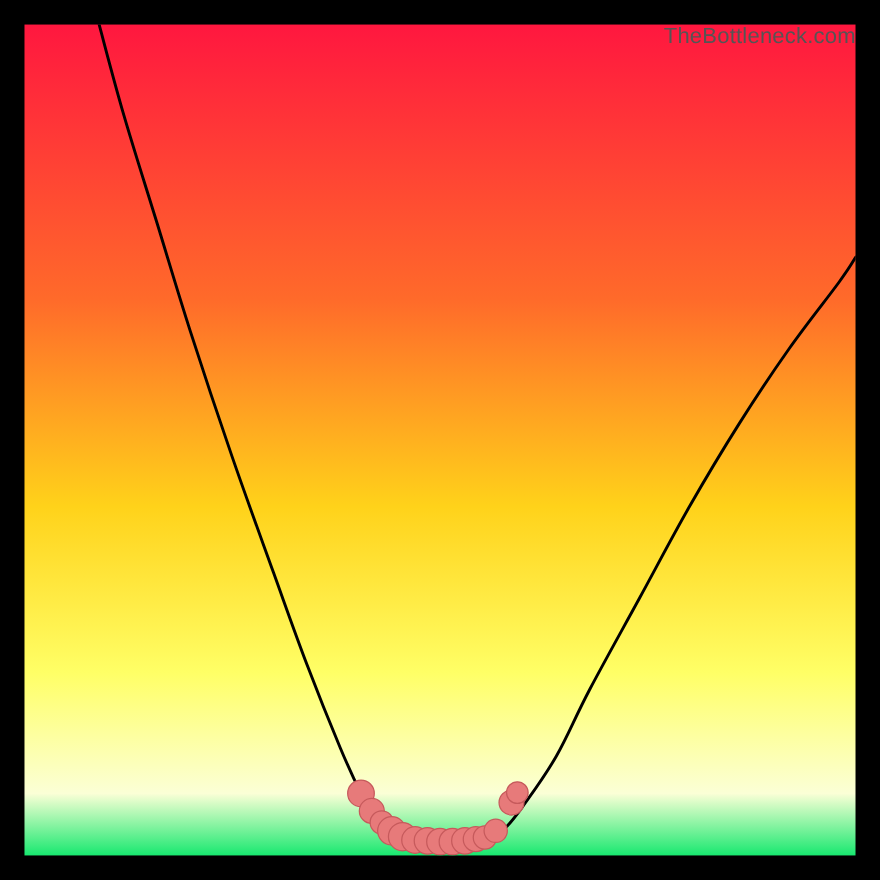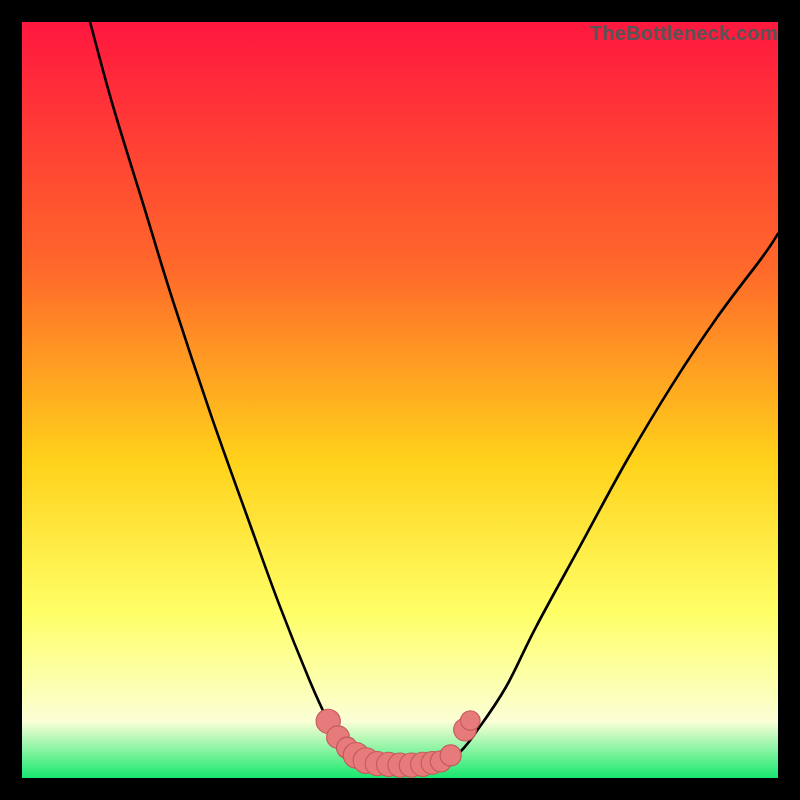--- a/index.html
+++ b/index.html
@@ -34,21 +34,21 @@
   svg.curves {
     position: absolute;
     inset: 0;
   }
   .watermark {
     position: absolute;
     top: 22px;
     right: 22px;
     color: #555;
     font-size: 20px;
-    font-weight: 700;
+    font-weight: 400;
     letter-spacing: 0.2px;
     user-select: none;
   }
 </style>
 </head>
 <body>
 
 <div class="frame">
   <div class="plot">
     <svg class="grad" viewBox="0 0 100 100" preserveAspectRatio="none" width="756" height="756">

